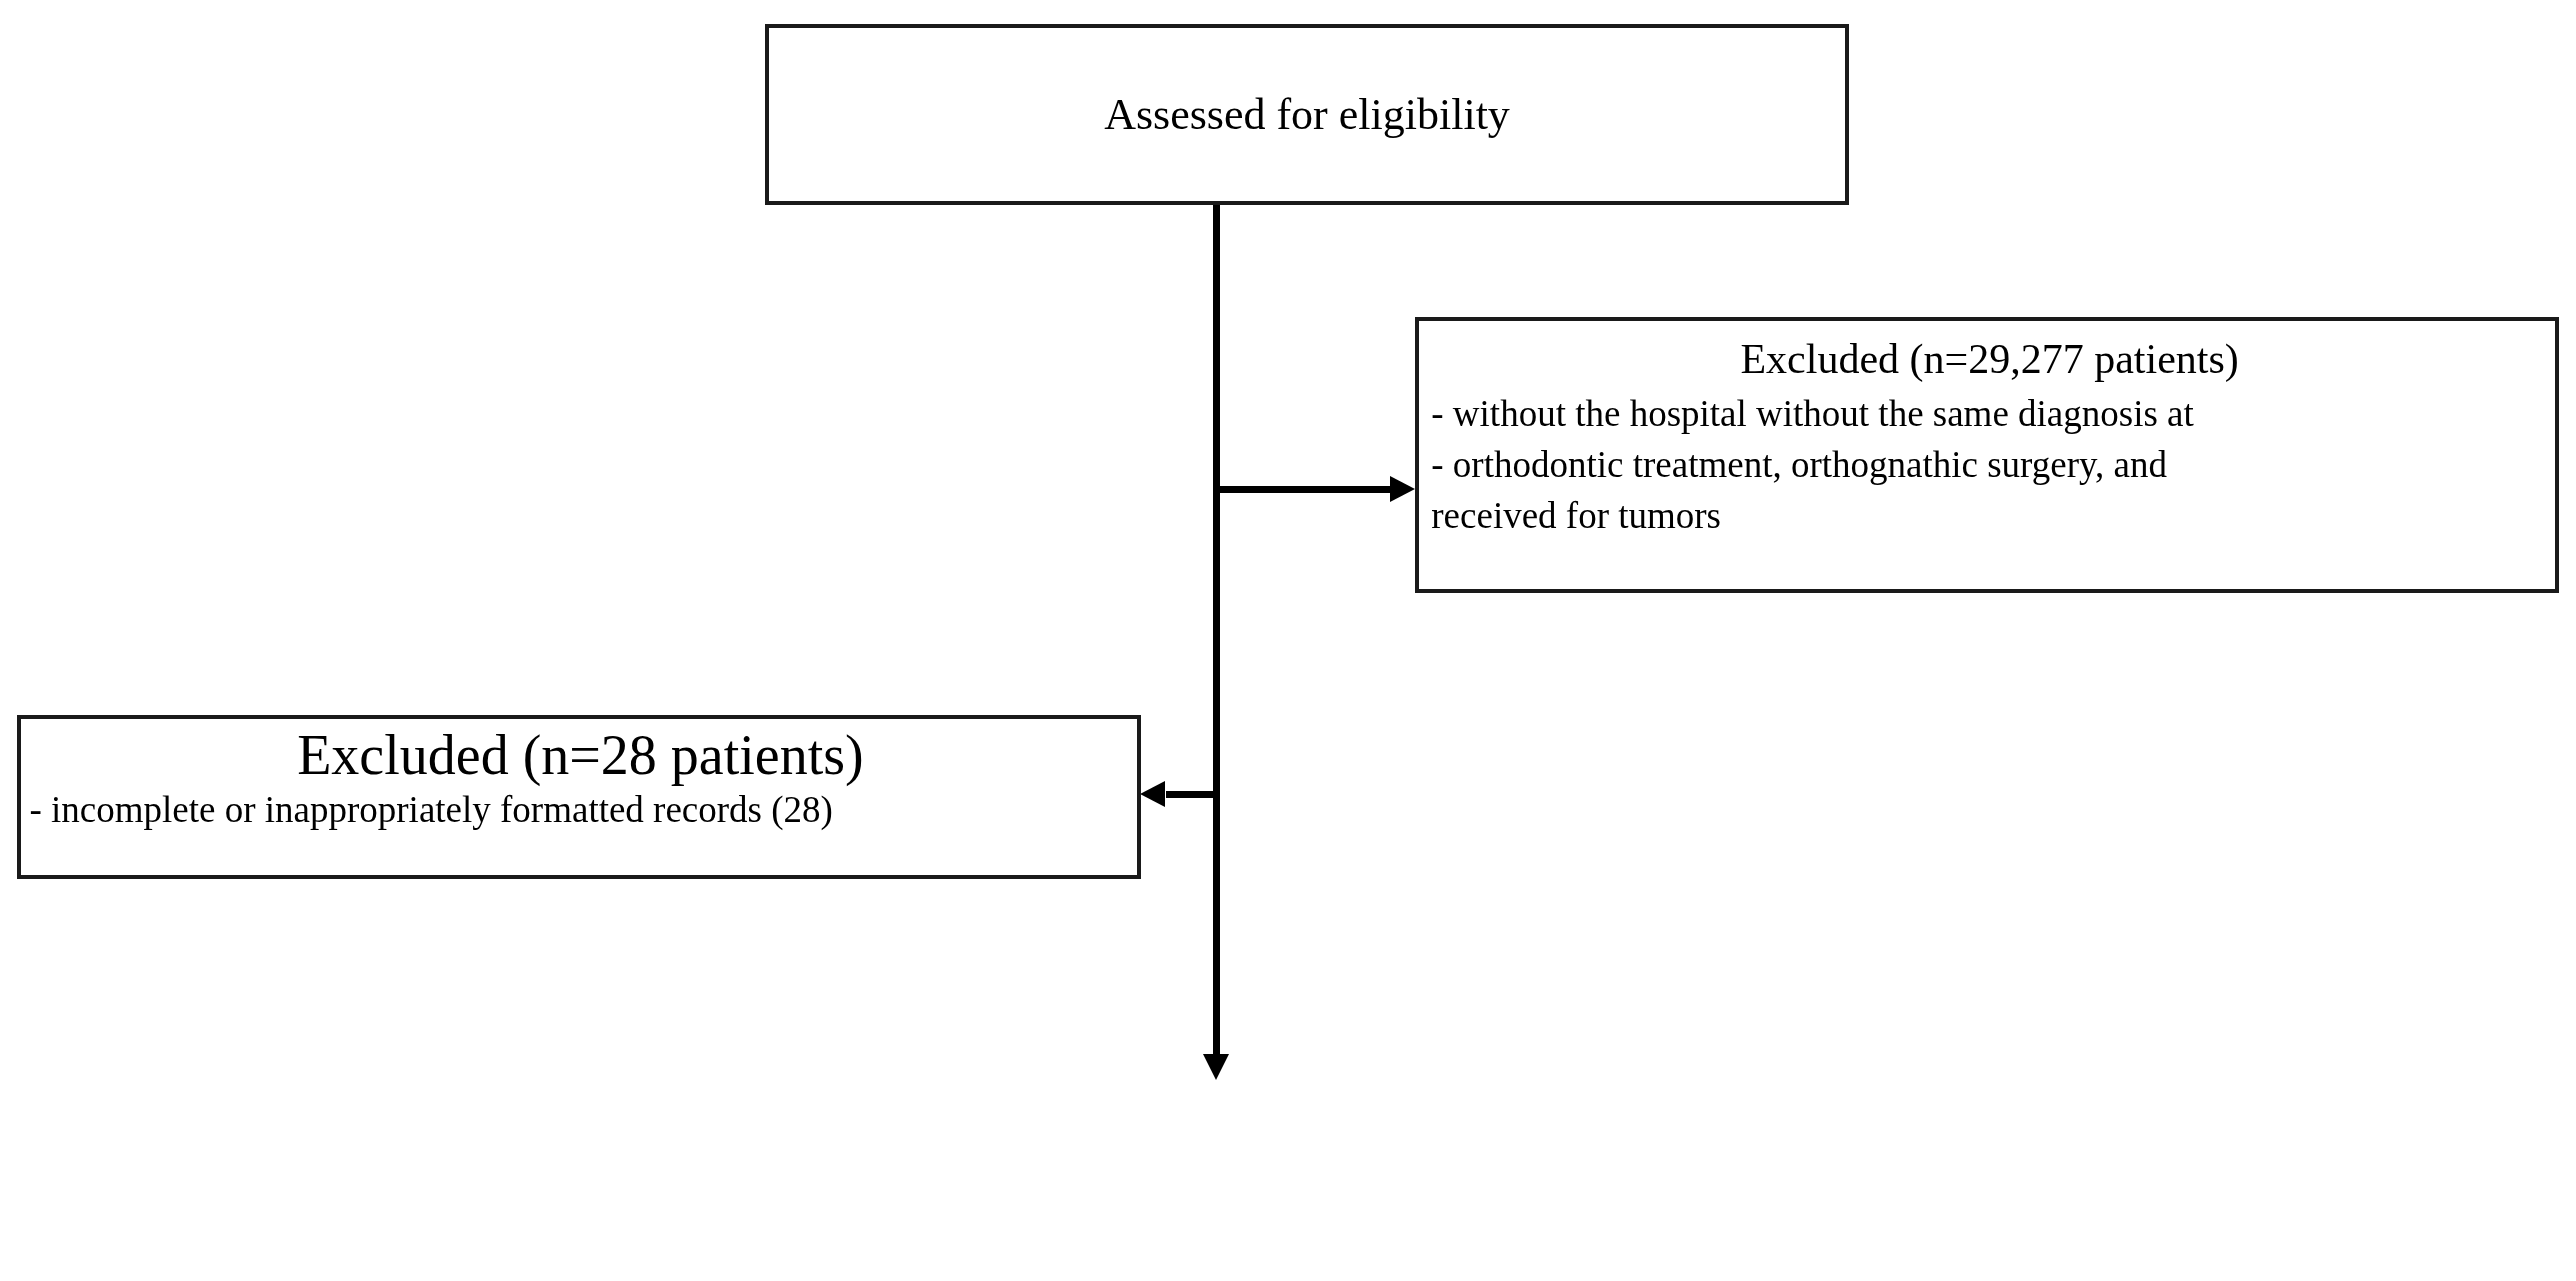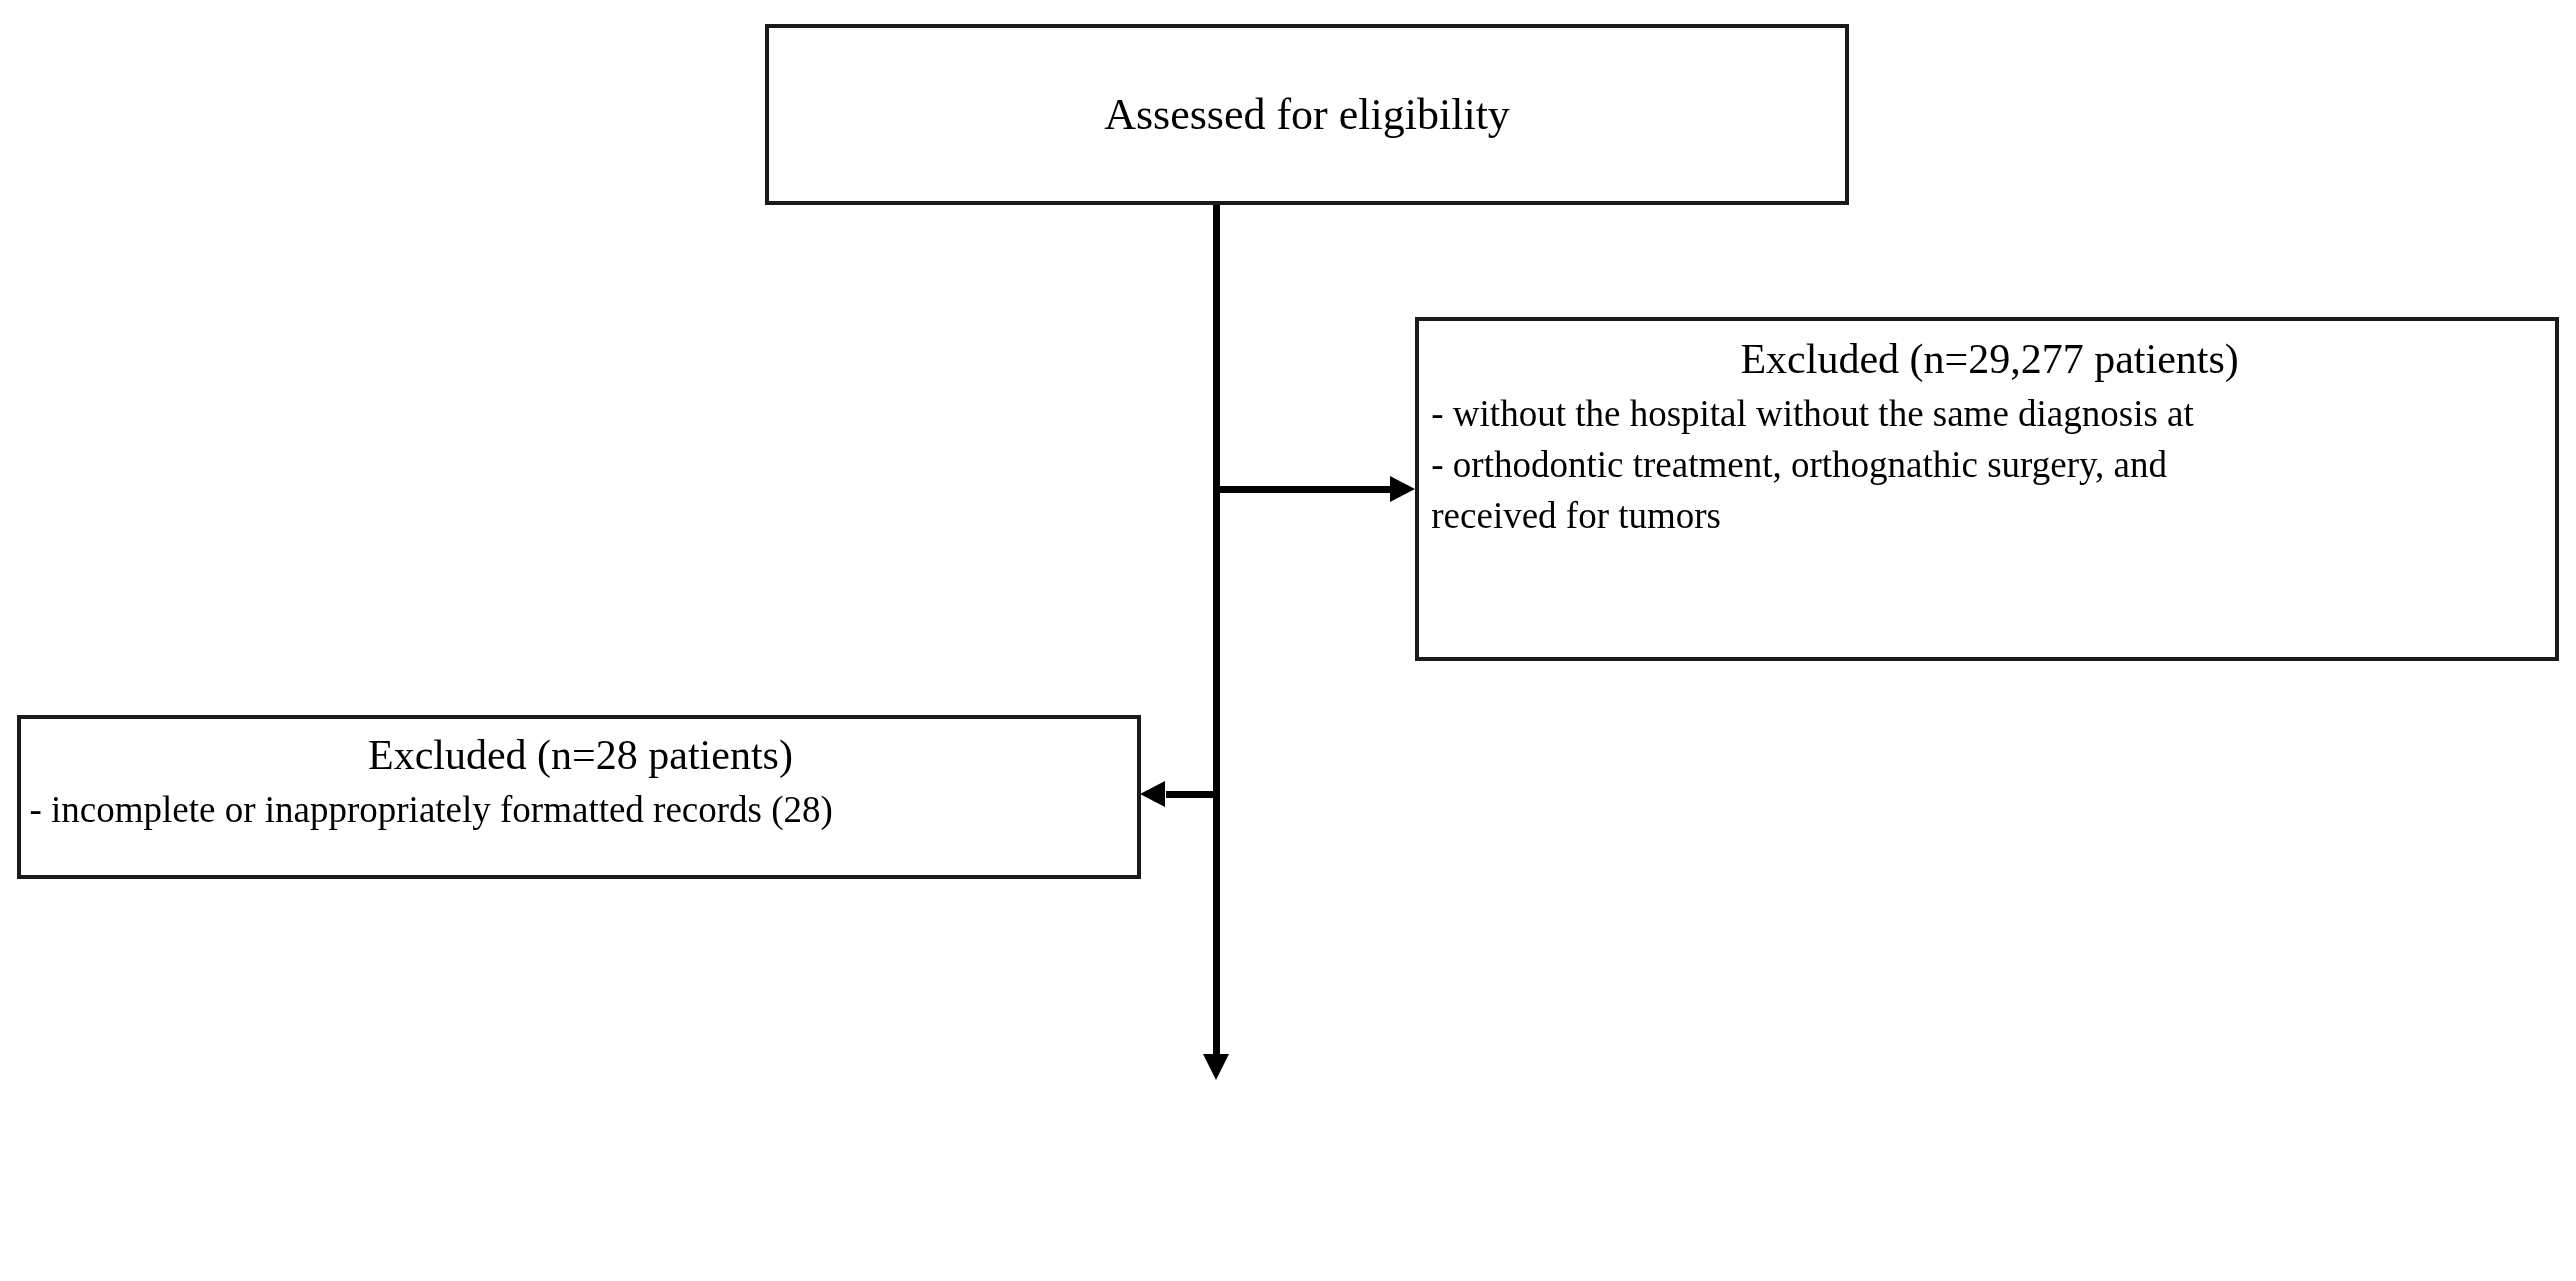--- a/index.html
+++ b/index.html
@@ -48,21 +48,21 @@
   #box-assessed .node-line {
     font-size: 44px;
     line-height: 63px;
   }
 
   
   #box-excluded-right {
     left: 1415px;
     top: 317px;
     width: 1144px;
-    height: 344px;
+    height: 276px;
     justify-content: flex-start;
     padding: 8.8px 7px 0 12.3px;
   }
   #box-excluded-right .heading-line {
     font-size: 42px;
     line-height: 58px;
   }
   #box-excluded-right .bullet-line {
     font-size: 37px;
     line-height: 51px;
@@ -71,21 +71,21 @@
   
   #box-excluded-left {
     left: 16.7px;
     top: 715px;
     width: 1124px;
     height: 164px;
     justify-content: flex-start;
     padding: 7px 5.3px 0 8.8px;
   }
   #box-excluded-left .heading-line {
-    font-size: 42px;
+    font-size: 56px;
     line-height: 58px;
   }
   #box-excluded-left .bullet-line {
     font-size: 37px;
     line-height: 51px;
   }
 
   
   #box-eligible {
     left: 765px;

